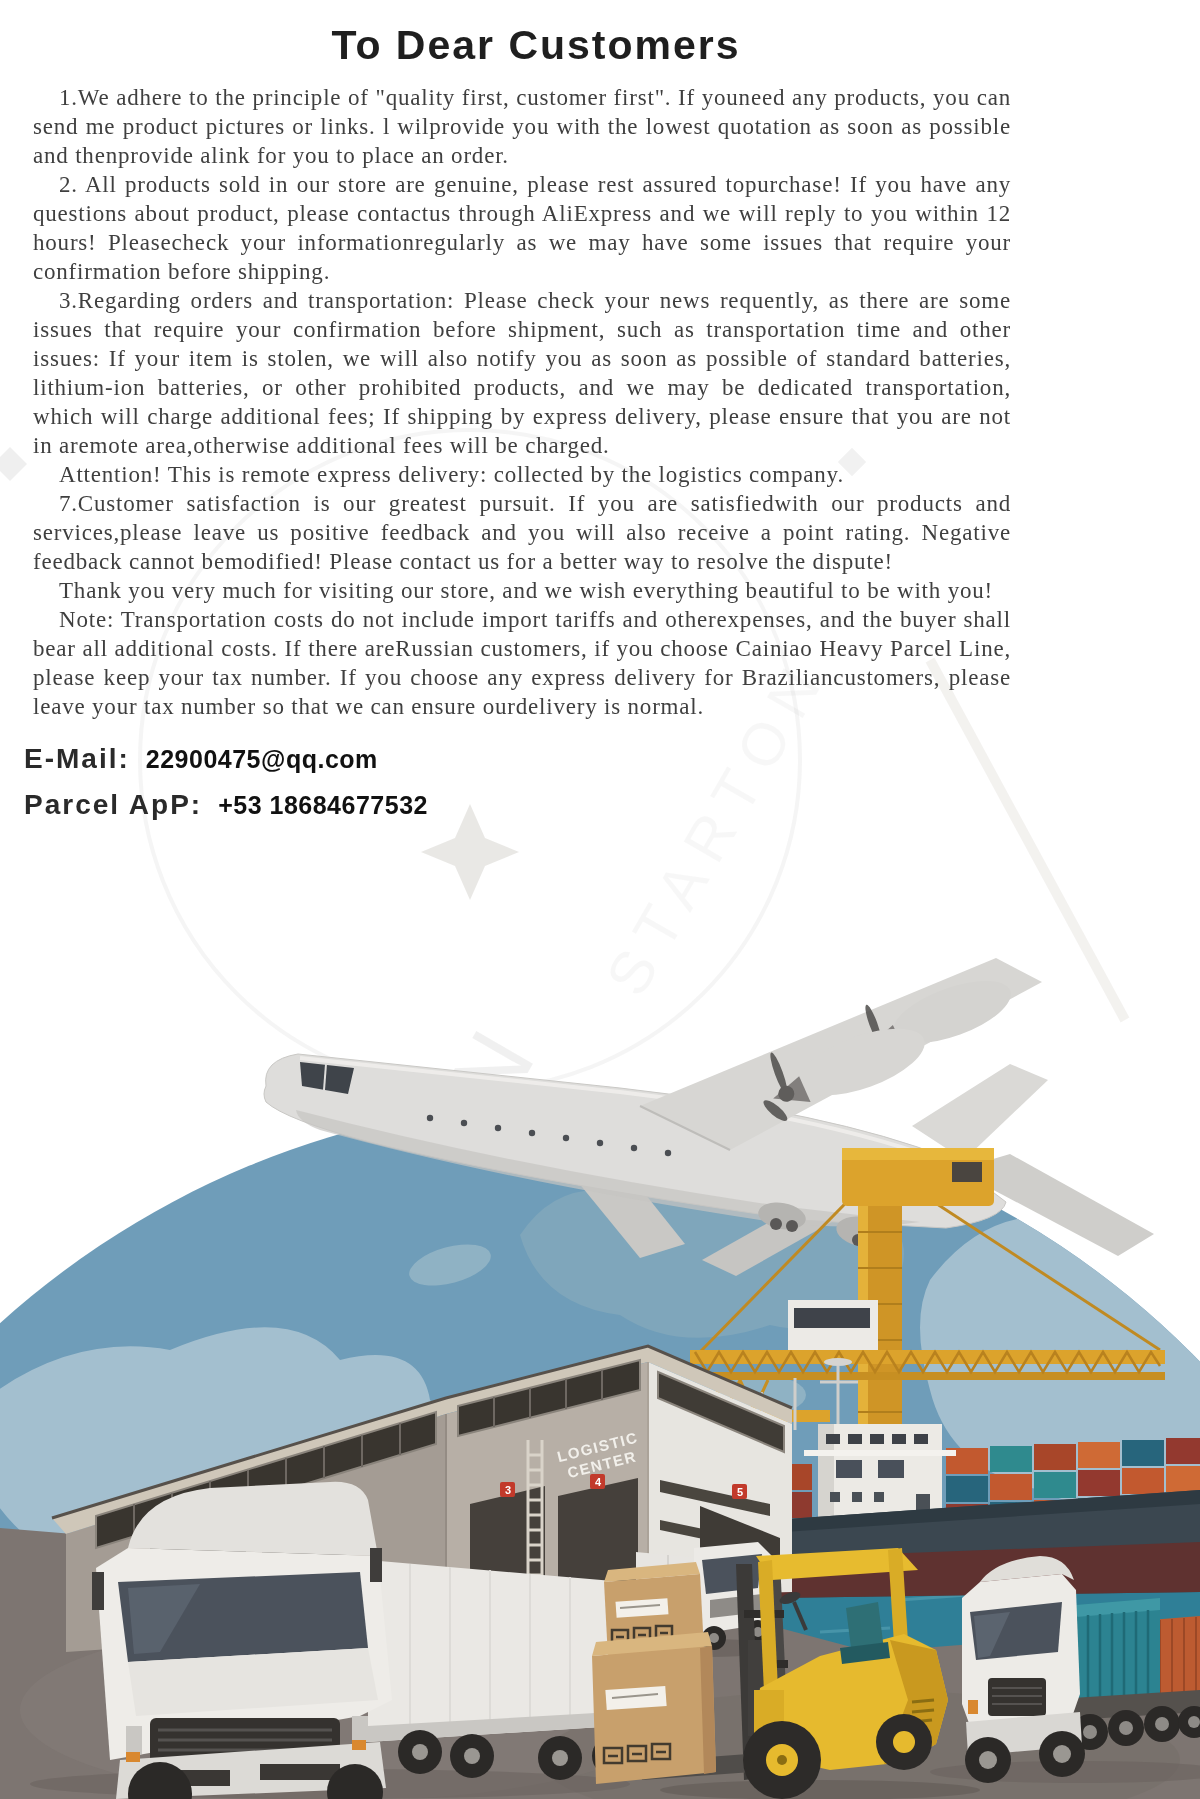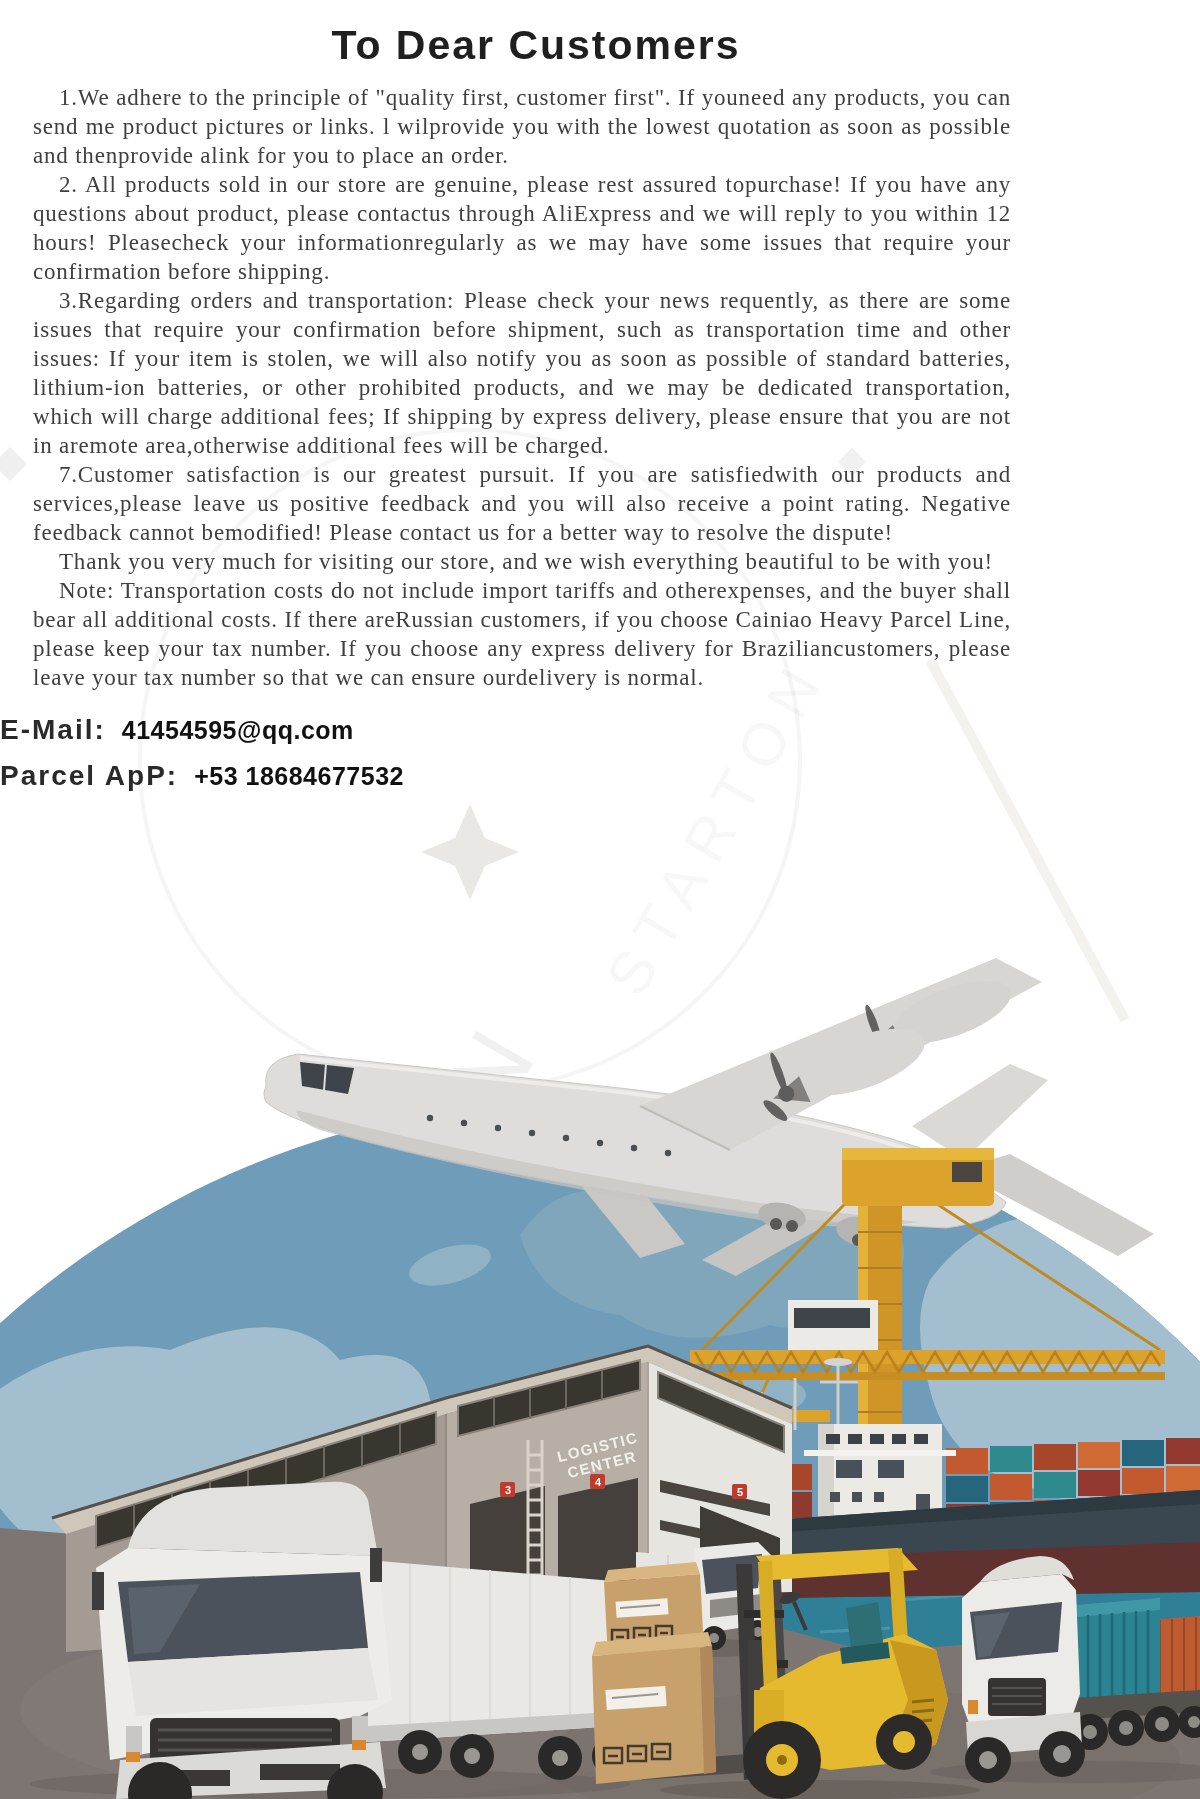--- a/index.html
+++ b/index.html
@@ -5,21 +5,21 @@
   html,body{margin:0;padding:0;background:#ffffff;}
   .page{position:relative;width:1200px;height:1799px;background:#ffffff;overflow:hidden;
         font-family:"Liberation Sans",sans-serif;}
   .scene{position:absolute;inset:0;width:1200px;height:1799px;z-index:1;}
   .content{position:relative;z-index:2;}
   .title{margin:22px 0 14px 16px;text-align:center;font-size:41px;font-weight:700;
          letter-spacing:2px;color:#1f1f1f;width:1040px;}
   .bodytext{width:978px;margin-left:33px;color:#3f3f3f;font-size:23px;line-height:29px;
             letter-spacing:0.8px;text-align:justify;font-family:Liberation Serif, serif;}
   .bodytext p{margin:0;text-indent:26px;}
-  .contact{margin-top:22px;color:#222;}
+  .contact{margin-top:22px;padding-left:24px;color:#222;}
   .contact-row{display:flex;align-items:baseline;margin-top:14px;}
   .contact-label{font-size:28px;font-weight:600;letter-spacing:2px;color:#2a2a2a;}
   .contact-value{font-size:25px;font-weight:700;letter-spacing:0.5px;color:#111;margin-left:16px;}
   svg text{font-family:"Liberation Sans",sans-serif;}
 </style>
 </head>
 <body>
 
 <div class="page">
 
@@ -432,29 +432,30 @@
     </g>
   </svg>
 
   <div class="content">
     <h1 class="title">To Dear Customers</h1>
 
     <div class="bodytext">
       <p>1.We adhere to the principle of "quality first, customer first". If youneed any products, you can send me product pictures or links. l wilprovide you with the lowest quotation as soon as possible and thenprovide alink for you to place an order.</p>
       <p>2. All products sold in our store are genuine, please rest assured topurchase! If you have any questions about product, please contactus through AliExpress and we will reply to you within 12 hours! Pleasecheck your informationregularly as we may have some issues that require your confirmation before shipping.</p>
       <p>3.Regarding orders and transportation: Please check your news requently, as there are some issues that require your confirmation before shipment, such as transportation time and other issues: If your item is stolen, we will also notify you as soon as possible of standard batteries, lithium-ion batteries, or other prohibited products, and we may be dedicated transportation, which will charge additional fees;  If shipping by express delivery, please ensure that you are not in aremote area,otherwise additional fees will be charged.</p>
+      <p>Attention! This is remote express delivery: collected by the logistics company.</p>
       <p>7.Customer satisfaction is our greatest pursuit. If you are satisfiedwith our products and services,please leave us positive feedback and you will also receive a point rating. Negative feedback cannot bemodified! Please contact us for a better way to resolve the dispute!</p>
       <p>Thank you very much for visiting our store, and we wish everything beautiful to be with you!</p>
       <p>Note: Transportation costs do not include import tariffs and otherexpenses, and the buyer shall bear all additional costs. If there areRussian customers, if you choose Cainiao Heavy Parcel Line, please keep your tax number. If you choose any express delivery for Braziliancustomers, please leave your tax number so that we can ensure ourdelivery is normal.</p>
     </div>
 
     <div class="contact">
       <div class="contact-row">
         <span class="contact-label">E-Mail:</span>
-        <span class="contact-value">41454595@qq.com</span>
+        <span class="contact-value">22900475@qq.com</span>
       </div>
       <div class="contact-row">
         <span class="contact-label">Parcel ApP:</span>
         <span class="contact-value">+53 18684677532</span>
       </div>
     </div>
   </div>
 </div>
 
 </body></html>

